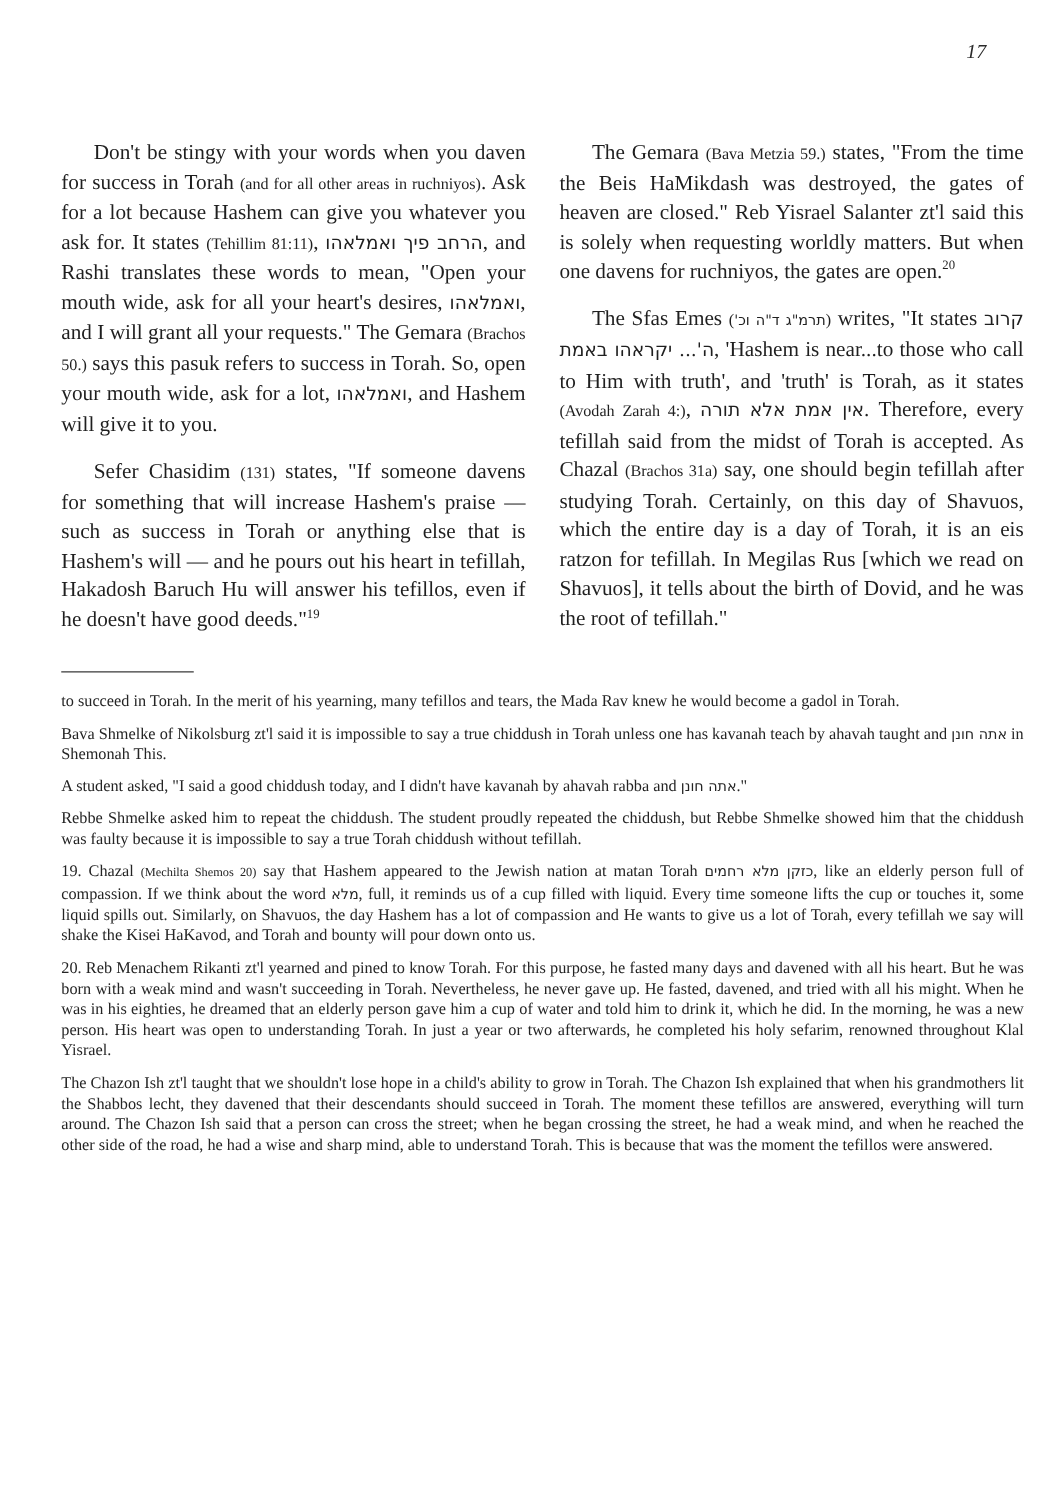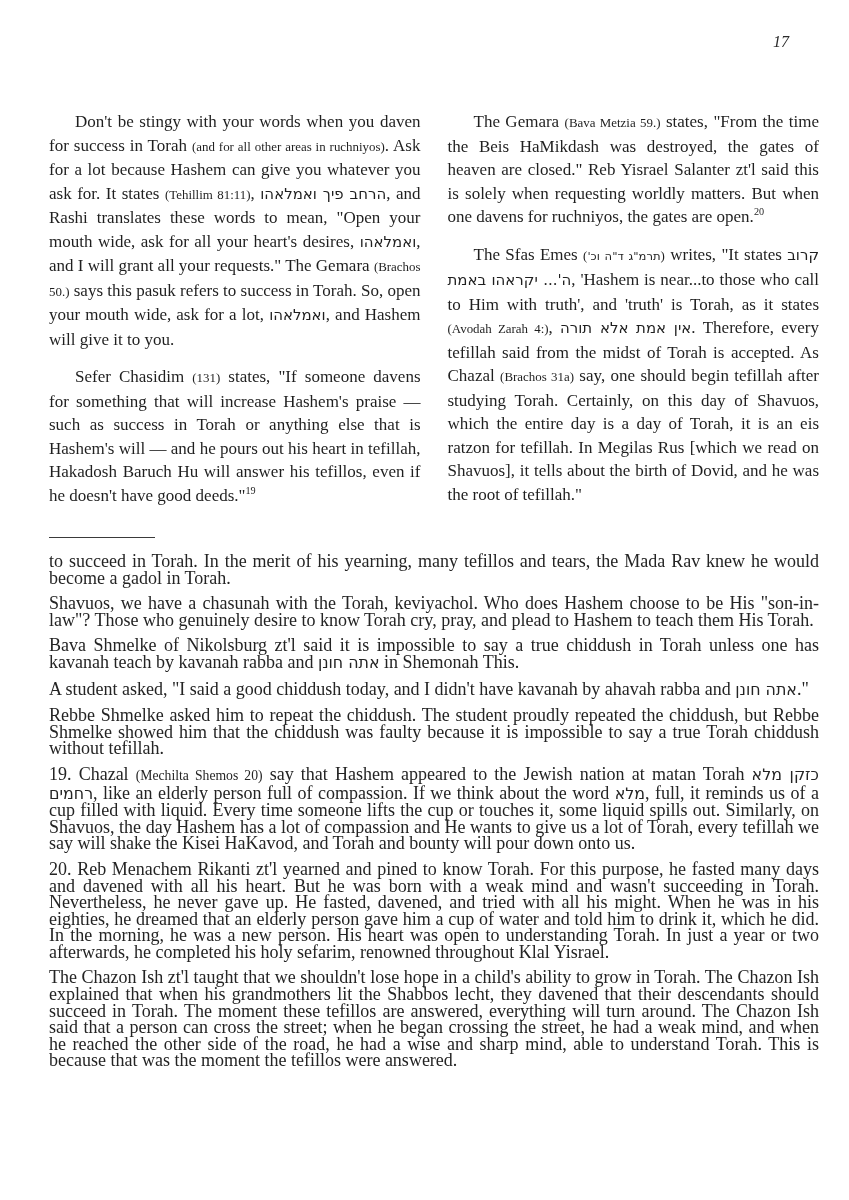--- a/index.html
+++ b/index.html
@@ -64,21 +64,21 @@
   .footnotes {
     position: absolute;
     top: 553px;
     left: 49px;
     width: 770px;
   }
   .footnotes p {
     margin: 0 0 9px 0;
     text-indent: 0;
     text-align: justify;
-    font-size: 18px;
+    font-size: 13px;
     line-height: 16.6px;
     color: #242424;
   }
   
   .seg-n  { }
   .seg-i  { }
   .seg-b  { font-weight: normal; }
   .seg-s  { font-size: 0.76em; }
   .seg-c  { font-size: 0.76em; }
   .seg-h  { font-family: "DejaVu Serif", "DejaVu Sans", serif; font-size: 0.88em; unicode-bidi: embed; }
@@ -102,22 +102,21 @@
     <div class="col">
         <p><span class="seg-n">The Gemara </span><span class="seg-s">(</span><span class="seg-c">Bava Metzia</span><span class="seg-s"> 59.)</span><span class="seg-n"> states, "From the time the Beis HaMikdash was destroyed, the gates of heaven are closed." Reb Yisrael Salanter </span><span class="seg-i">zt'l</span><span class="seg-n"> said this is solely when requesting worldly matters. But when one davens for </span><span class="seg-i">ruchniyos</span><span class="seg-n">, the gates are open.</span><span class="seg-sup">20</span></p>
         <p><span class="seg-n">The Sfas Emes </span><span class="seg-s">(</span><span class="seg-hs" dir="rtl">תרמ"ג ד"ה וכ'</span><span class="seg-s">)</span><span class="seg-n"> writes, "It states </span><span class="seg-h" dir="rtl">קרוב ה'... יקראהו באמת</span><span class="seg-n">, 'Hashem is near...to those who call to Him with truth', and 'truth' is Torah, as it states </span><span class="seg-s">(</span><span class="seg-c">Avodah Zarah</span><span class="seg-s"> 4:)</span><span class="seg-n">, </span><span class="seg-h" dir="rtl">אין אמת אלא תורה</span><span class="seg-n">. Therefore, every tefillah said from the midst of Torah is accepted. As Chazal </span><span class="seg-s">(</span><span class="seg-c">Brachos</span><span class="seg-s"> 31a)</span><span class="seg-n"> say, one should begin tefillah after studying Torah. Certainly, on this day of Shavuos, which the entire day is a day of Torah, it is an </span><span class="seg-i">eis ratzon</span><span class="seg-n"> for </span><span class="seg-i">tefillah</span><span class="seg-n">. In Megilas Rus [which we read on Shavuos], it tells about the birth of Dovid, and he was the root of tefillah."</span></p>
       </div>
   </div>
 
   <div class="footnote-sep"></div>
 
   <div class="footnotes">
       <p><span class="seg-n">to succeed in Torah. In the merit of his yearning, many tefillos and tears, the Mada Rav knew he would become a gadol in Torah.</span></p>
-      <p><span class="seg-n">Shavuos, we have a chasunah with the Torah, </span><span class="seg-i">keviyachol</span><span class="seg-n">. Who does Hashem choose to be His "son-in-law"? Those who genuinely desire to know Torah cry, pray, and plead to Hashem to teach them His Torah.</span></p>
-      <p><span class="seg-n">Bava Shmelke of Nikolsburg </span><span class="seg-i">zt'l</span><span class="seg-n"> said it is impossible to say a true chiddush in Torah unless one has kavanah teach by </span><span class="seg-i">kavanah rabba</span><span class="seg-n"> and </span><span class="seg-h" dir="rtl">אתה חונן</span><span class="seg-n"> in Shemonah This.</span></p>
+      <p><span class="seg-n">Bava Shmelke of Nikolsburg </span><span class="seg-i">zt'l</span><span class="seg-n"> said it is impossible to say a true chiddush in Torah unless one has kavanah teach by </span><span class="seg-i">ahavah taught</span><span class="seg-n"> and </span><span class="seg-h" dir="rtl">אתה חונן</span><span class="seg-n"> in Shemonah This.</span></p>
       <p><span class="seg-n">A student asked, "I said a good chiddush today, and I didn't have kavanah by ahavah rabba and </span><span class="seg-h" dir="rtl">אתה חונן</span><span class="seg-n">."</span></p>
       <p><span class="seg-n">Rebbe Shmelke asked him to repeat the </span><span class="seg-i">chiddush</span><span class="seg-n">. The student proudly repeated the chiddush, but Rebbe Shmelke showed him that the chiddush was faulty because it is impossible to say a true Torah </span><span class="seg-i">chiddush</span><span class="seg-n"> without </span><span class="seg-i">tefillah</span><span class="seg-n">.</span></p>
       <p><span class="seg-b">19.</span><span class="seg-n"> Chazal </span><span class="seg-s">(Mechilta Shemos 20)</span><span class="seg-n"> say that Hashem appeared to the Jewish nation at matan Torah </span><span class="seg-h" dir="rtl">כזקן מלא רחמים</span><span class="seg-n">, like an elderly person full of compassion. If we think about the word </span><span class="seg-h" dir="rtl">מלא</span><span class="seg-n">, full, it reminds us of a cup filled with liquid. Every time someone lifts the cup or touches it, some liquid spills out. Similarly, on Shavuos, the day Hashem has a lot of compassion and He wants to give us a lot of Torah, every tefillah we say will shake the Kisei HaKavod, and Torah and bounty will pour down onto us.</span></p>
       <p><span class="seg-b">20.</span><span class="seg-n"> Reb Menachem Rikanti zt'l yearned and pined to know Torah. For this purpose, he fasted many days and davened with all his heart. But he was born with a weak mind and wasn't succeeding in Torah. Nevertheless, he never gave up. He fasted, davened, and tried with all his might. When he was in his eighties, he dreamed that an elderly person gave him a cup of water and told him to drink it, which he did. In the morning, he was a new person. His heart was open to understanding Torah. In just a year or two afterwards, he completed his holy sefarim, renowned throughout Klal Yisrael.</span></p>
       <p><span class="seg-n">The Chazon Ish zt'l taught that we shouldn't lose hope in a child's ability to grow in Torah. The Chazon Ish explained that when his grandmothers lit the Shabbos lecht, they davened that their descendants should succeed in Torah. The moment these tefillos are answered, everything will turn around. The Chazon Ish said that a person can cross the street; when he began crossing the street, he had a weak mind, and when he reached the other side of the road, he had a wise and sharp mind, able to understand Torah. This is because that was the moment the tefillos were answered.</span></p>
     </div>
 
 </div>
 
 </body></html>

